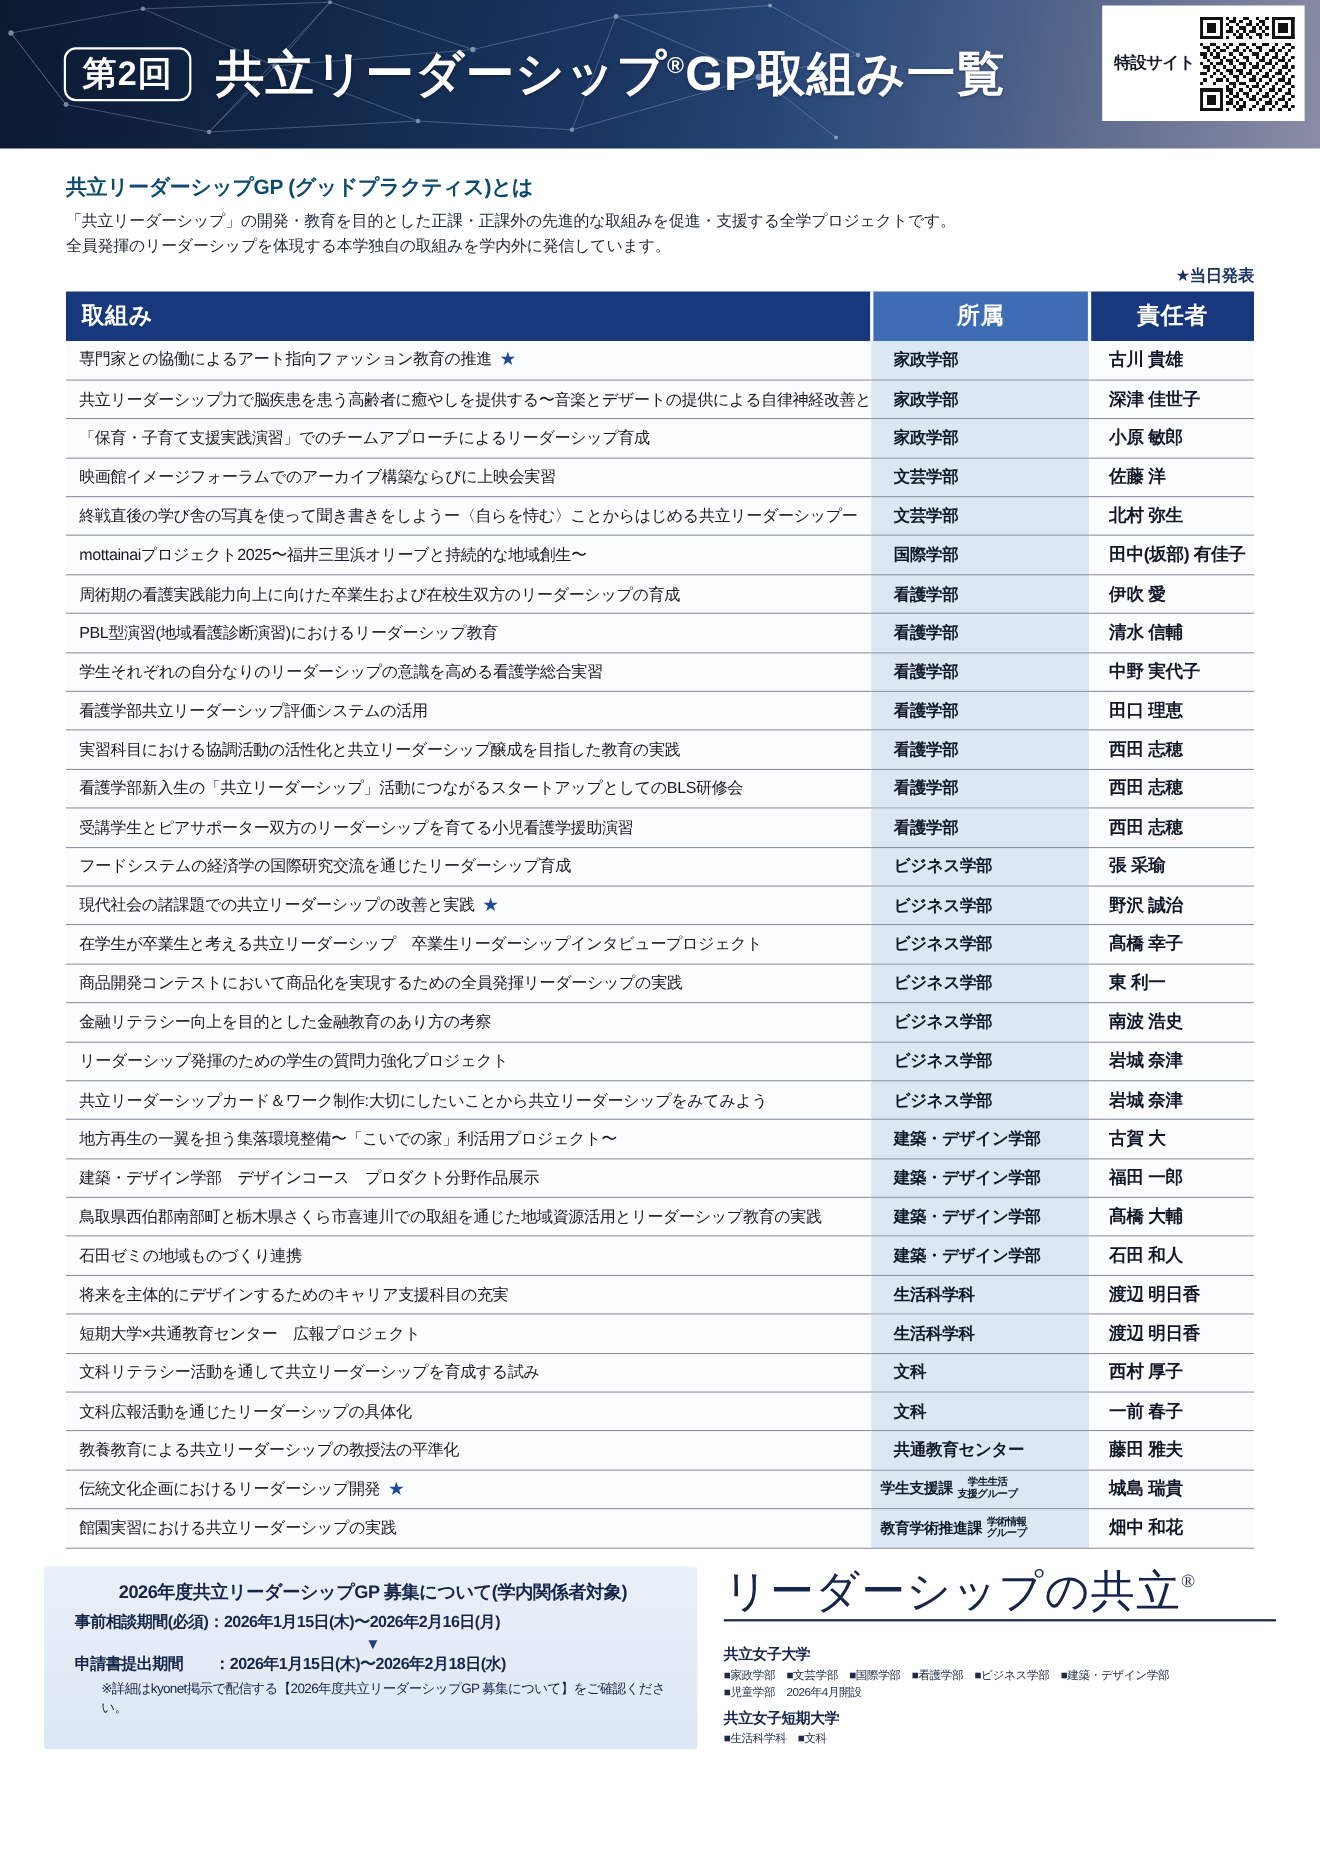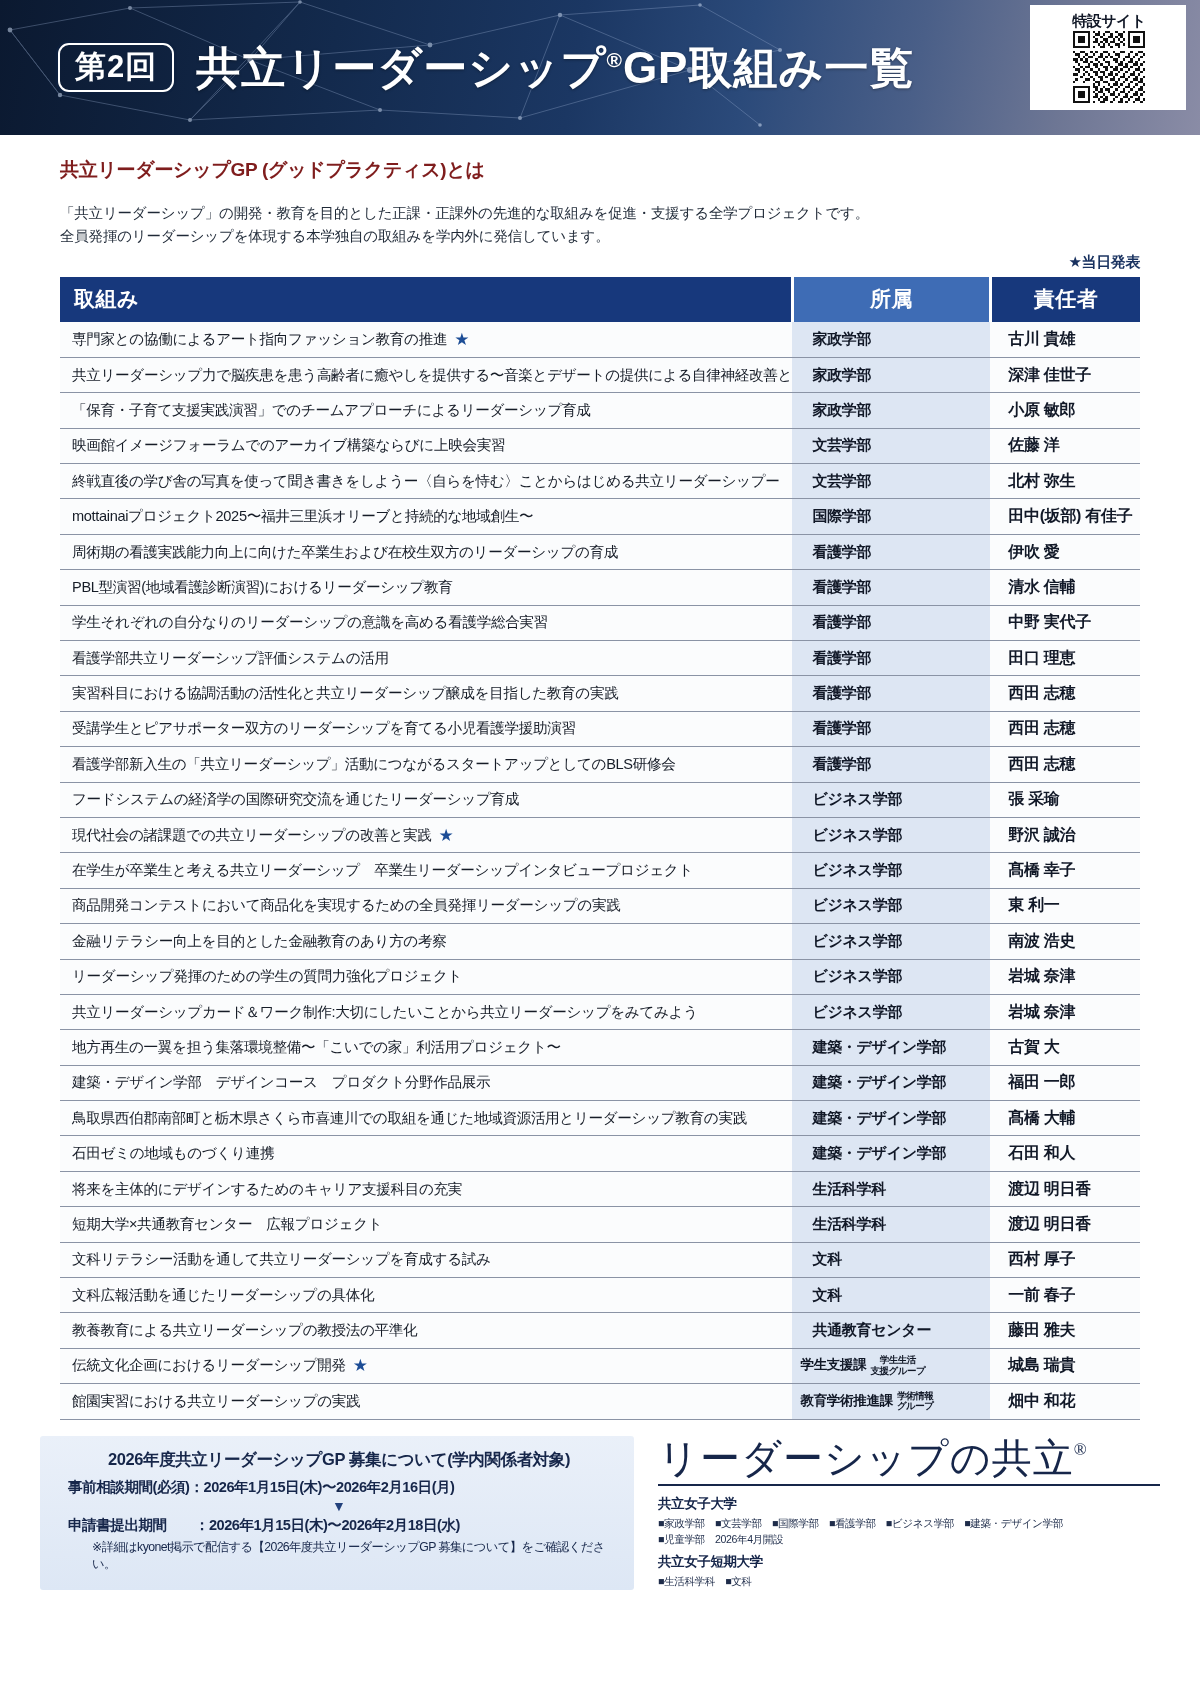--- a/index.html
+++ b/index.html
@@ -67,51 +67,50 @@
   }
   .header-title .reg {
     font-size: 21px;
     vertical-align: 16px;
   }
 
   .qr-box {
     position: absolute;
     top: 5px;
     right: 14px;
-    width: 156px;
+    width: 184px;
     height: 105px;
     background: #ffffff;
     display: flex;
     align-items: center;
     justify-content: space-between;
     padding: 7px 9px 7px 11px;
-    flex-direction: column;
   }
   .qr-label {
     font-size: 15px;
     font-weight: 700;
     color: #111827;
     letter-spacing: -0.5px;
     white-space: nowrap;
   }
   .qr-code {
     width: 86px;
     height: 86px;
   }
 
   
   .intro {
     padding: 22px 60px 0 60px;
   }
   .intro-title {
     font-size: 19px;
     font-weight: 700;
-    color: #7f1d1d;
+    color: #0c4a6e;
     letter-spacing: -0.3px;
-    margin-bottom: 19px;
+    margin-bottom: 7px;
   }
   .intro-line {
     font-size: 14.5px;
     color: #1f2937;
     line-height: 1.62;
     letter-spacing: -0.2px;
   }
 
   .legend-row {
     display: flex;
@@ -268,21 +267,21 @@
     line-height: 1.05;
     white-space: nowrap;
     border-bottom: 2.5px solid #16264a;
     padding-bottom: 4px;
     display: block;
   }
   .brand .reg {
     font-size: 17px;
     vertical-align: 17px;
   }
-  .uni-block { margin-top: 9px; }
+  .uni-block { margin-top: 21px; }
   .uni-name {
     font-size: 13.5px;
     font-weight: 700;
     color: #16264a;
     letter-spacing: -0.4px;
     margin-bottom: 2px;
   }
   .uni-depts {
     font-size: 10.6px;
     color: #1e2c4a;
@@ -644,26 +643,26 @@
             <td class="c-title"><span>看護学部共立リーダーシップ評価システムの活用</span></td>
             <td class="c-dept"><span>看護学部</span></td>
             <td class="c-person">田口 理恵</td>
           </tr>
           <tr>
             <td class="c-title"><span>実習科目における協調活動の活性化と共立リーダーシップ醸成を目指した教育の実践</span></td>
             <td class="c-dept"><span>看護学部</span></td>
             <td class="c-person">西田 志穂</td>
           </tr>
           <tr>
-            <td class="c-title"><span>受講学生とピアサポーター双方のリーダーシップを育てる小児看護学援助演習</span></td>
+            <td class="c-title"><span>看護学部新入生の「共立リーダーシップ」活動につながるスタートアップとしてのBLS研修会</span></td>
             <td class="c-dept"><span>看護学部</span></td>
             <td class="c-person">西田 志穂</td>
           </tr>
           <tr>
-            <td class="c-title"><span>看護学部新入生の「共立リーダーシップ」活動につながるスタートアップとしてのBLS研修会</span></td>
+            <td class="c-title"><span>受講学生とピアサポーター双方のリーダーシップを育てる小児看護学援助演習</span></td>
             <td class="c-dept"><span>看護学部</span></td>
             <td class="c-person">西田 志穂</td>
           </tr>
           <tr>
             <td class="c-title"><span>フードシステムの経済学の国際研究交流を通じたリーダーシップ育成</span></td>
             <td class="c-dept"><span>ビジネス学部</span></td>
             <td class="c-person">張 采瑜</td>
           </tr>
           <tr>
             <td class="c-title"><span>現代社会の諸課題での共立リーダーシップの改善と実践</span><span class="star">★</span></td>

